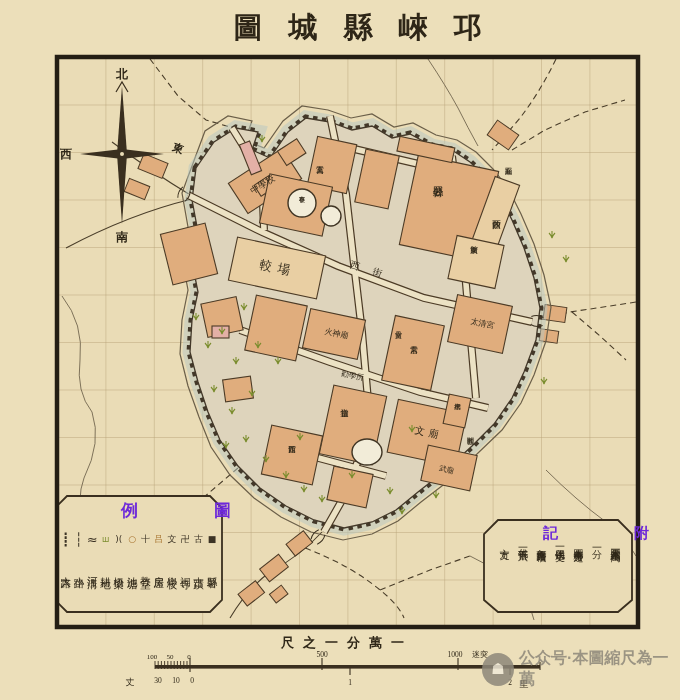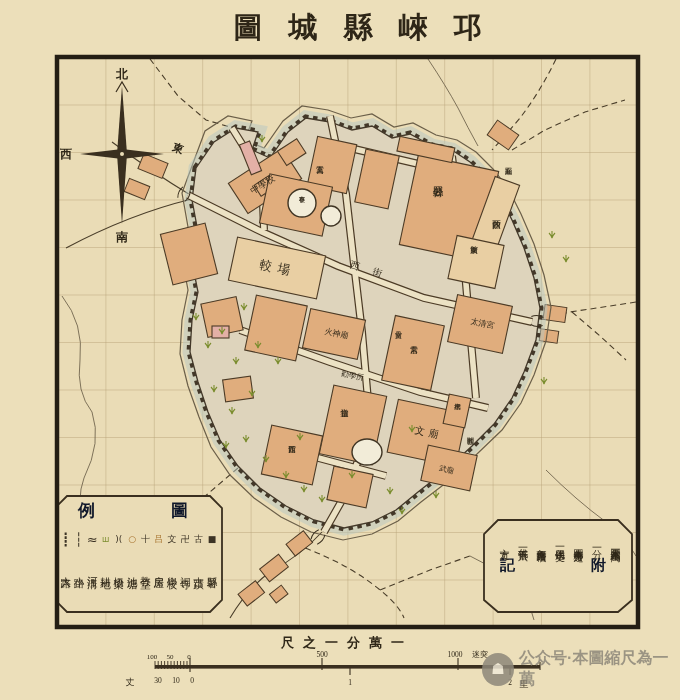--- a/index.html
+++ b/index.html
@@ -7,23 +7,23 @@
     --city:#ded4bc; --halo:#b7c8c2; --building:#e0ad7d; --building-light:#e9cfa3;
     --pink:#e3b0a6; --pond:#f2ecd8; --grass:#7b8d2e; --street:#ece2c4;
     --water:#6b5f49; --label:#2f2718; --watermark:#8e887a;
   }
   html,body{margin:0;padding:0;}
   body{background:#c9c2ae;font-family:"Liberation Serif","DejaVu Serif",serif;}
   .stage{position:relative;width:680px;height:700px;background:var(--paper);overflow:hidden;}
   .stage svg{position:absolute;left:0;top:0;}
   .map-title{position:absolute;left:0;top:8px;width:680px;text-align:center;
     font-size:29px;font-weight:700;color:#2e2617;letter-spacing:26px;padding-left:26px;box-sizing:border-box;margin-left:18px;}
-  .box-title{position:absolute;font-weight:700;color:#0f172a;text-align:justify;text-align-last:justify;}
+  .box-title{position:absolute;font-weight:700;color:#6d28d9;text-align:justify;text-align-last:justify;margin-left:43px;}
   .legend-title{left:78px;top:499px;width:110px;font-size:17px;}
-  .notes-title{left:500px;top:556px;width:106px;font-size:15px;}
+  .notes-title{left:500px;top:524px;width:106px;font-size:15px;}
   .legend-grid{position:absolute;left:59px;top:524px;width:160px;display:flex;}
   .legend-col{width:13.3px;display:flex;flex-direction:column;align-items:center;}
   .legend-sym{height:30px;display:flex;align-items:center;justify-content:center;
     font-size:9px;color:#3c3325;font-family:"DejaVu Sans",sans-serif;}
   .legend-col:nth-child(-n+3) .legend-sym{font-size:13px;}
   .legend-col:nth-child(4) .legend-sym{color:var(--grass);font-size:8px;}
   .legend-col:nth-child(6) .legend-sym,.legend-col:nth-child(8) .legend-sym{color:#a8742f;}
   .legend-label{margin-top:14px;writing-mode:vertical-rl;text-orientation:upright;
     font-size:10.5px;line-height:13px;color:#2e2617;letter-spacing:2px;}
   .notes-text{position:absolute;left:492px;top:541px;width:132px;height:66px;

